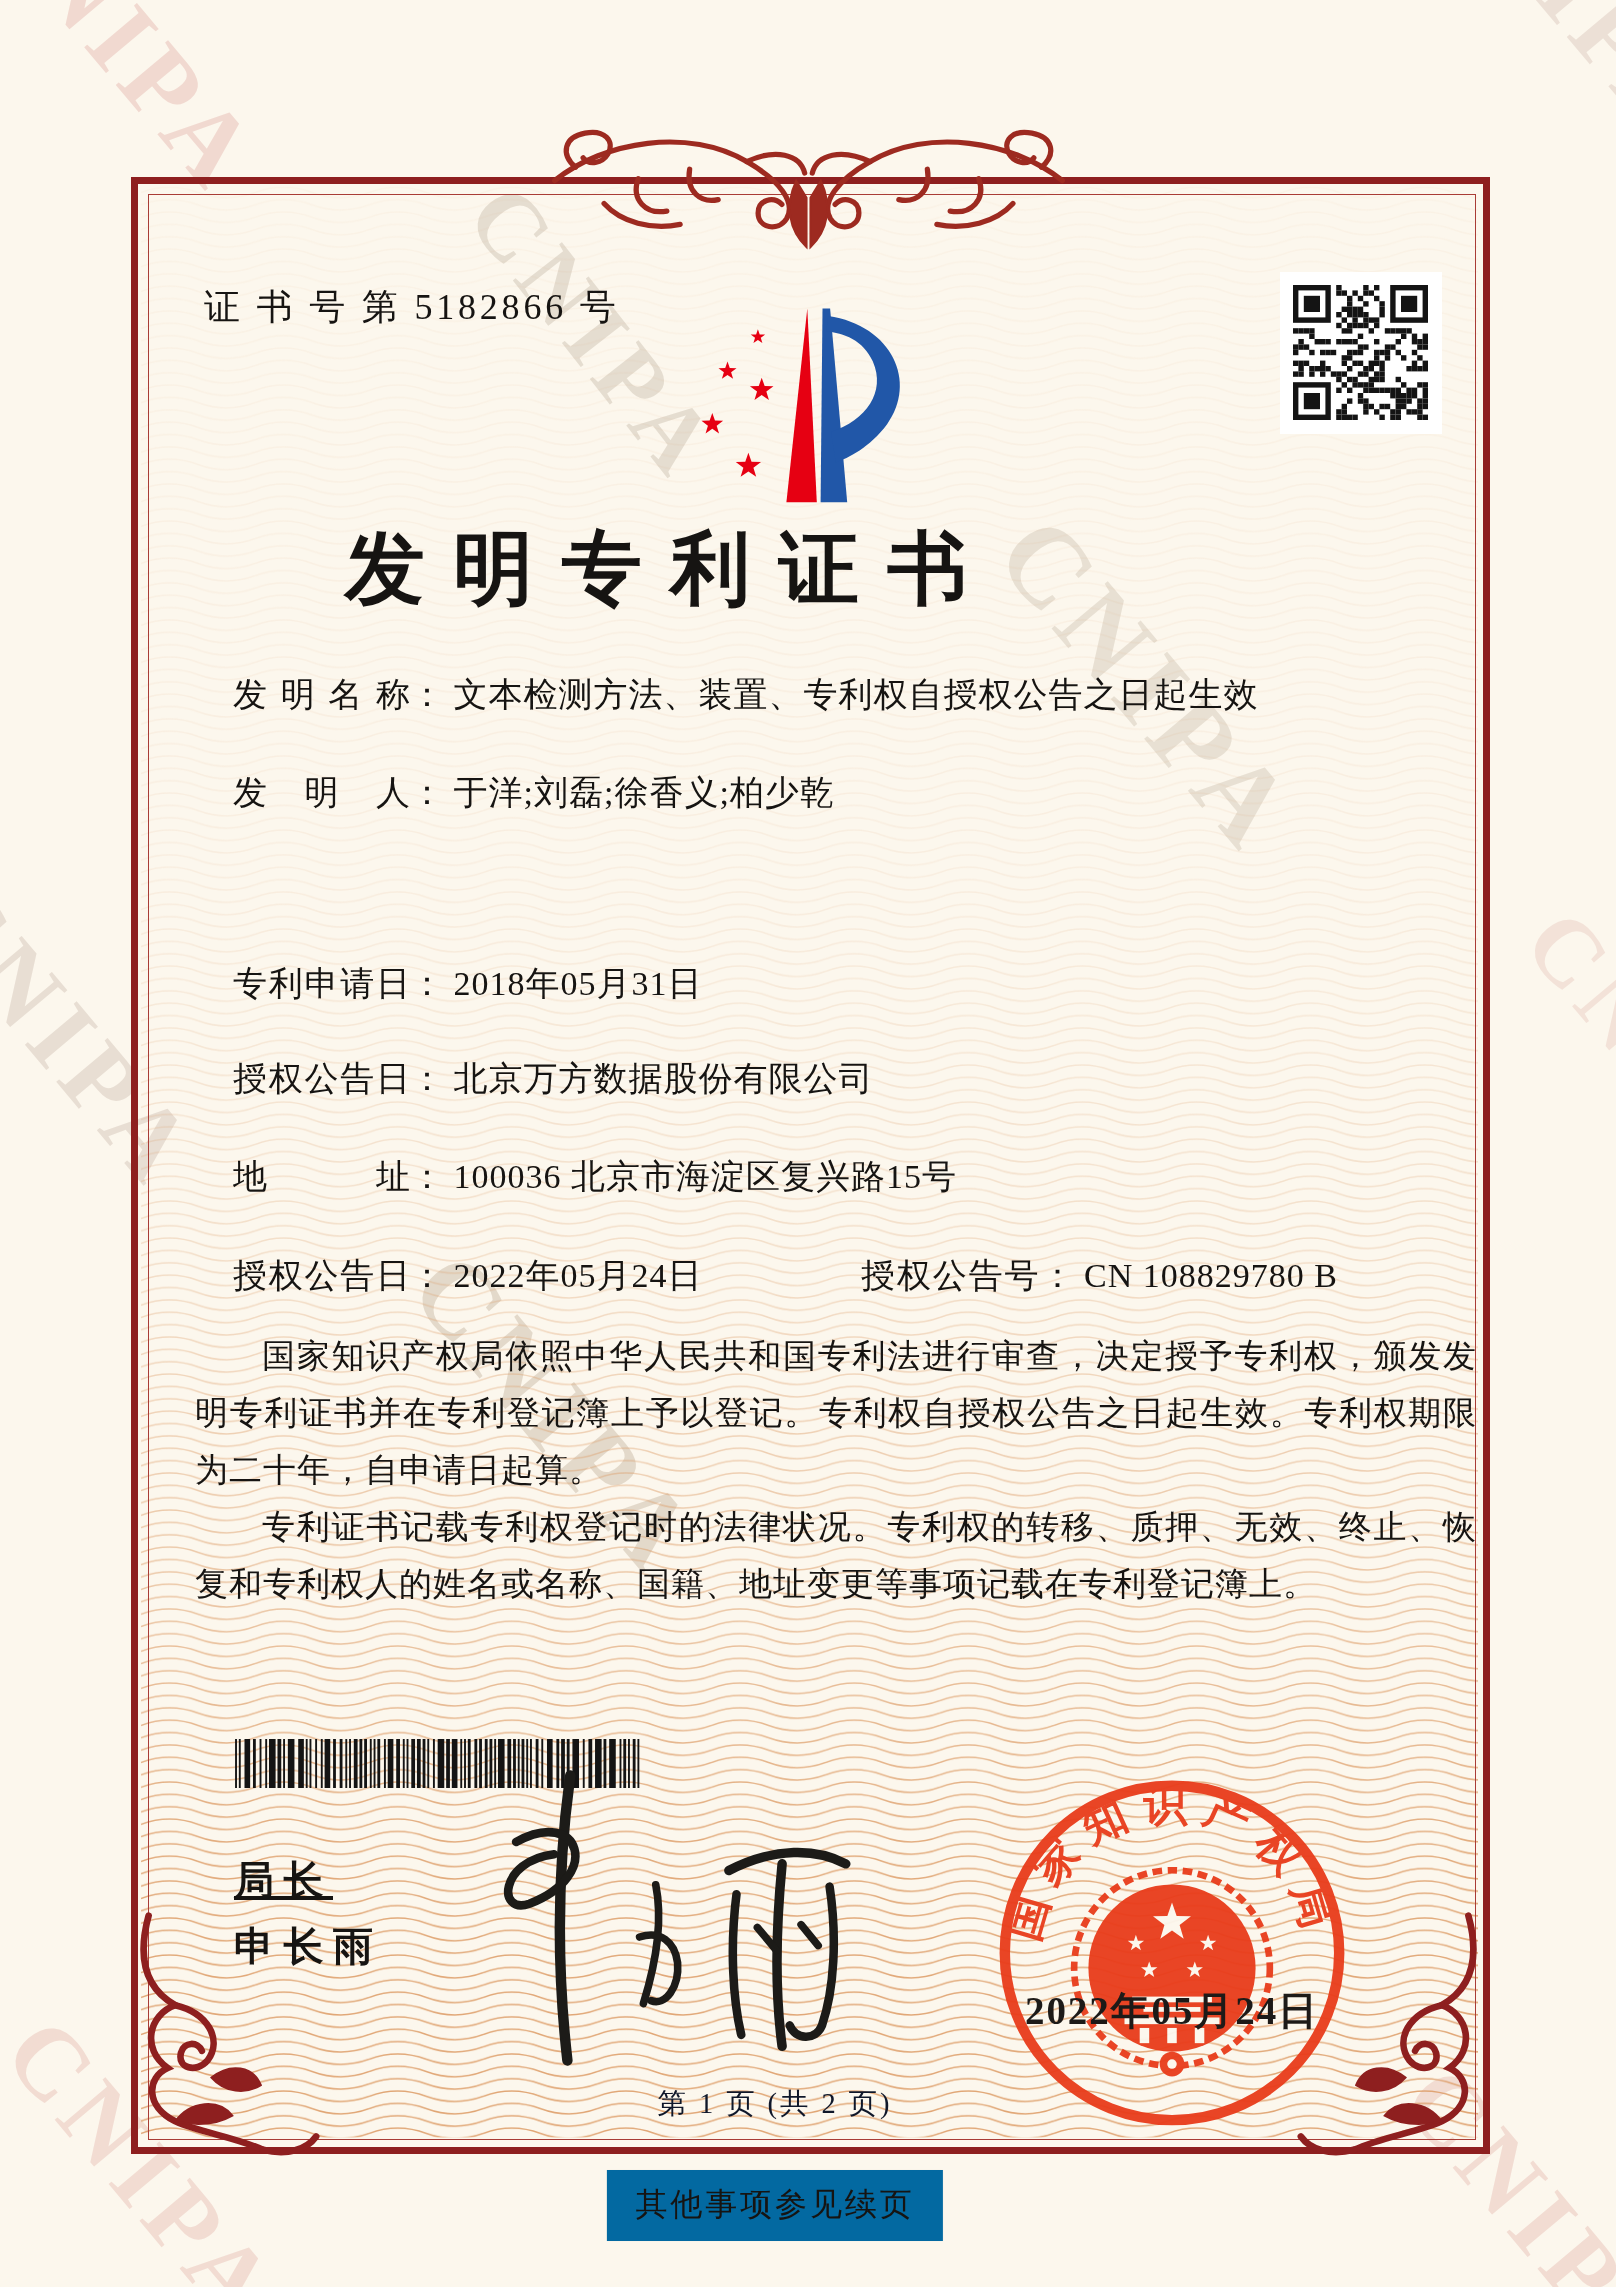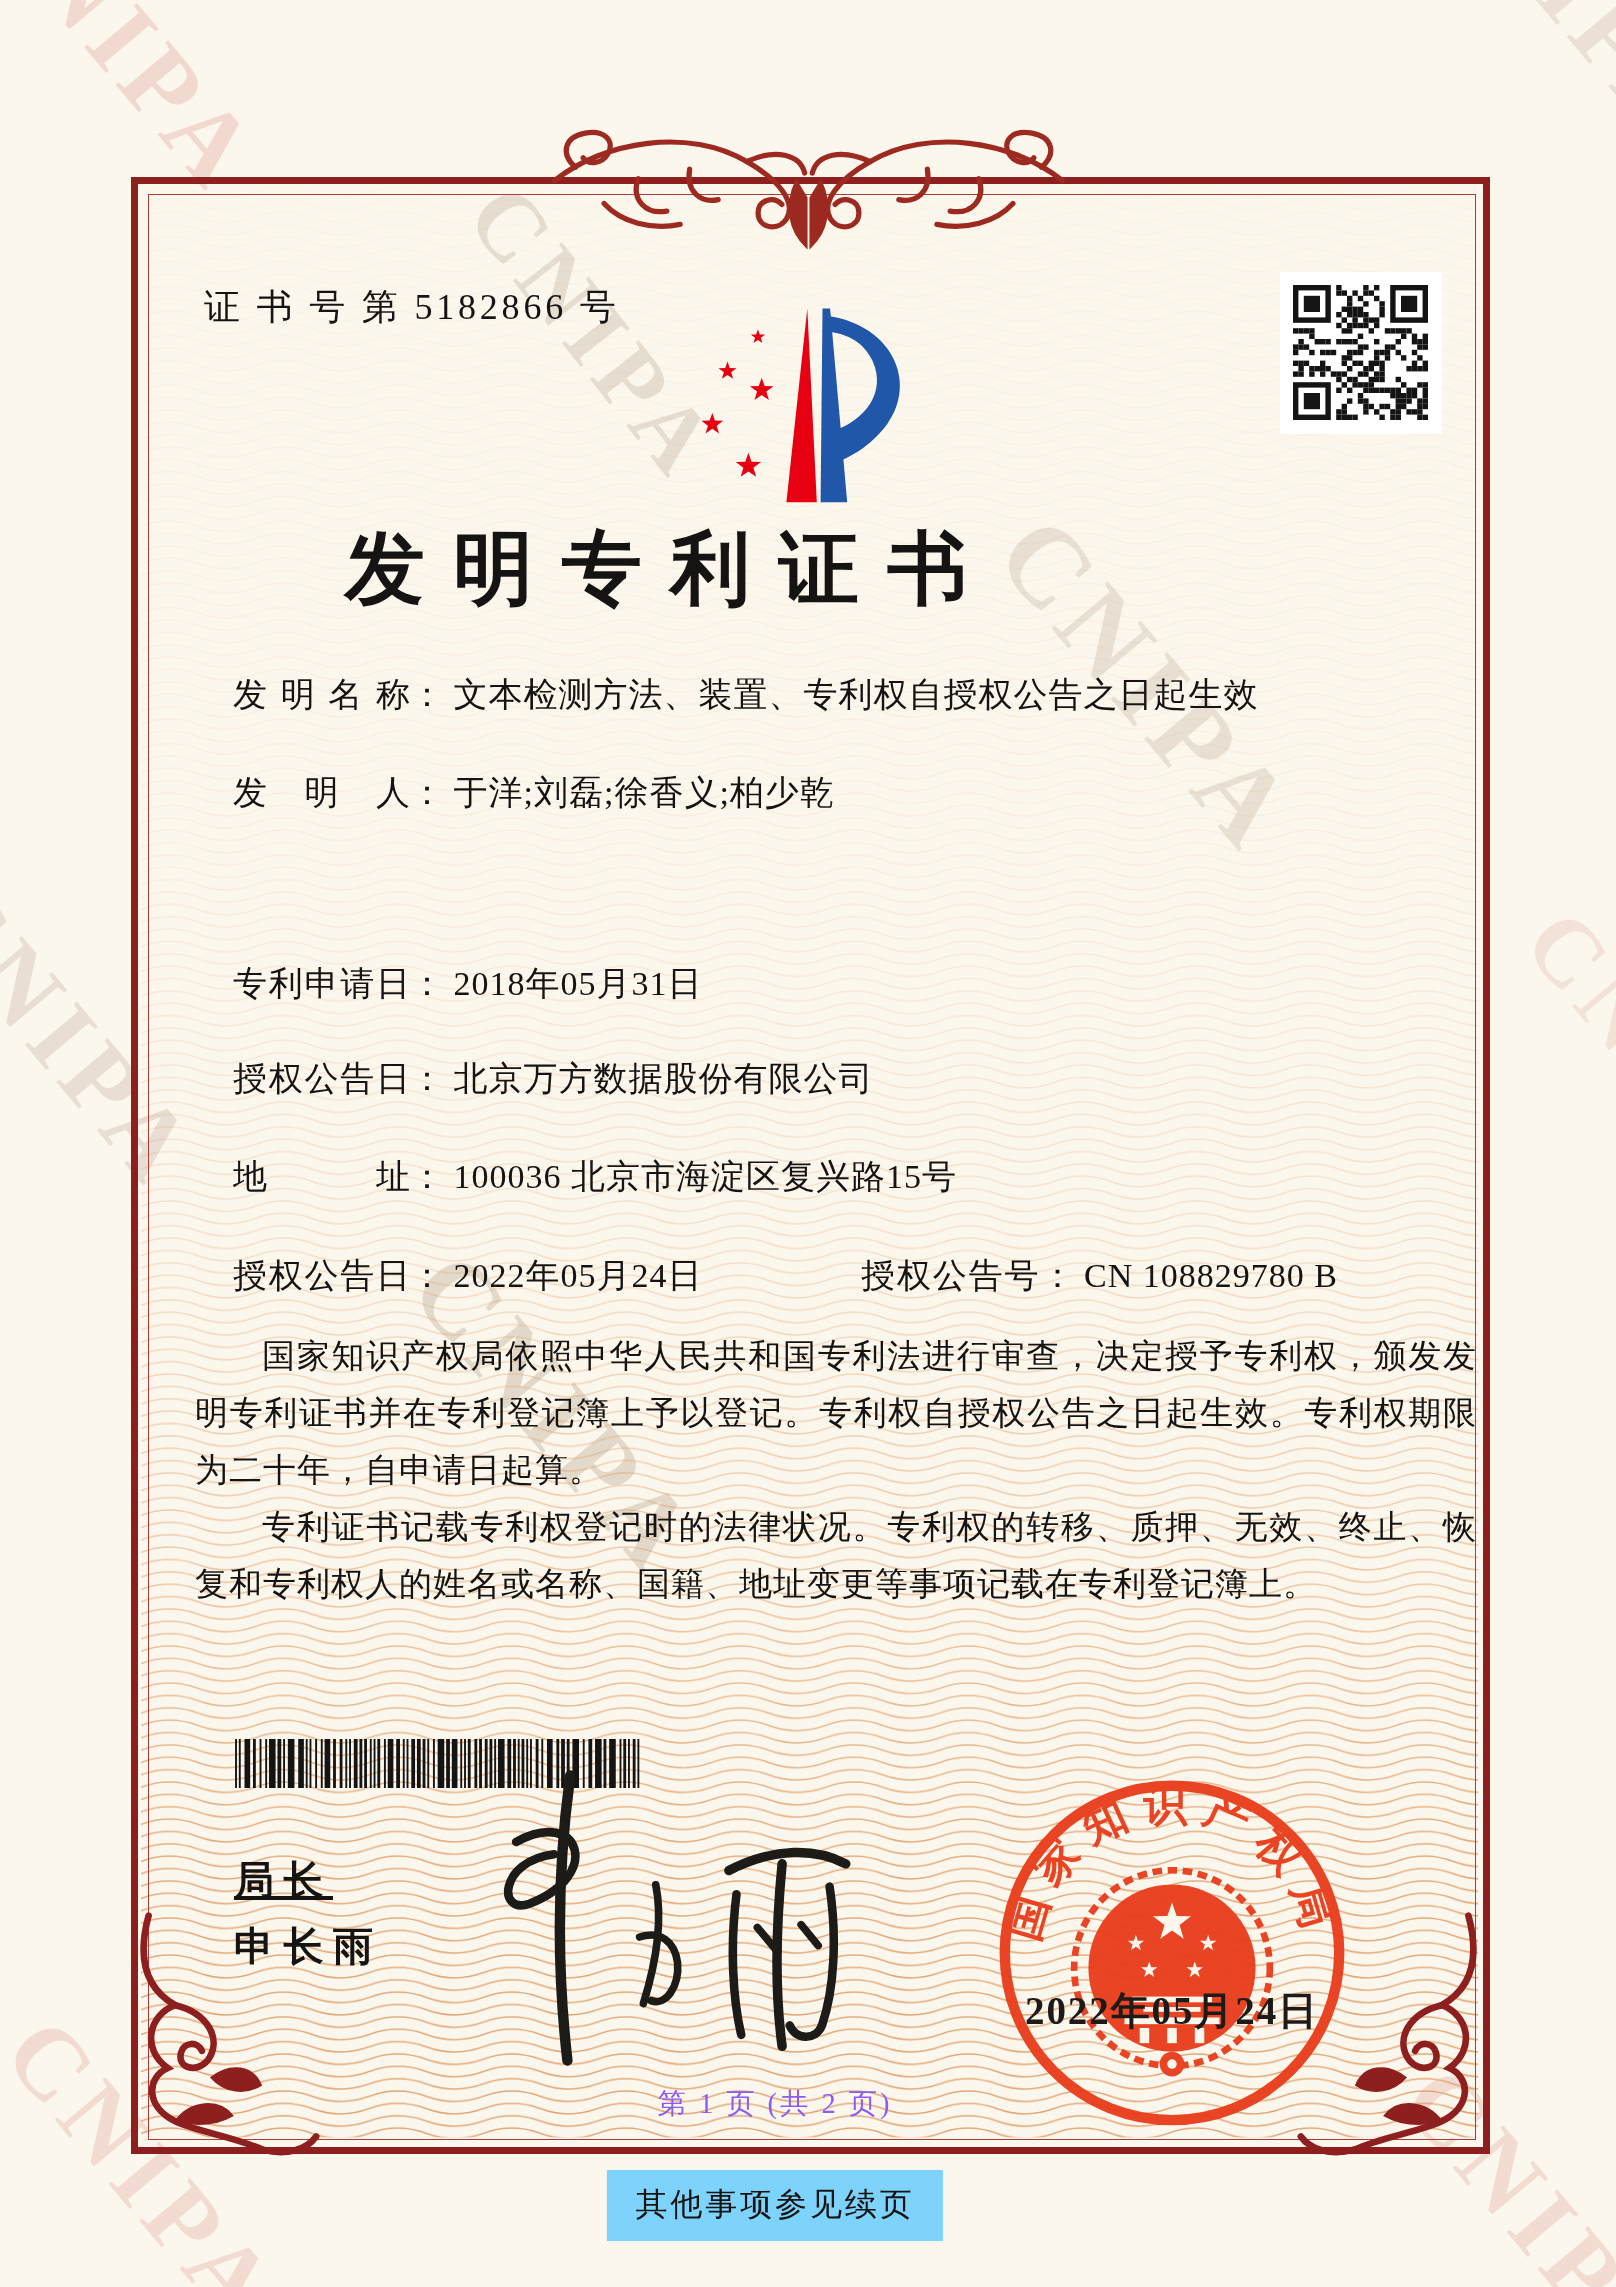--- a/index.html
+++ b/index.html
@@ -35,23 +35,23 @@
   .legal{position:absolute;left:195px;top:1328px;width:1282px;font-size:33px;
          line-height:57px;text-align:justify;letter-spacing:1px;}
   .legal p{margin:0;text-indent:67px;}
 
   
   .director{position:absolute;left:234px;font-size:40px;font-family:"Liberation Sans","DejaVu Sans",sans-serif;
             font-weight:600;letter-spacing:9.5px;}
 
   
   .page-info{position:absolute;left:775px;top:2085px;transform:translateX(-50%);
-             font-size:28.5px;letter-spacing:2.9px;color:#8b5cf6;}
+             font-size:28.5px;letter-spacing:2.9px;color:#0f172a;}
   .note{position:absolute;left:775px;top:2170px;transform:translateX(-50%);
-        background:#7dd3fc;padding:13.3px 28.5px;font-size:32px;letter-spacing:2.9px;box-shadow:0 0 1.9px rgba(0,0,0,.04);}
+        background:#0369a1;padding:13.3px 28.5px;font-size:32px;letter-spacing:2.9px;box-shadow:0 0 1.9px rgba(0,0,0,.04);}
 
   
   .qr{position:absolute;left:1280px;top:272px;width:135px;height:135px;background:#fff;padding:13.3px;}
 
   
   .seal-date{position:absolute;left:982px;top:1984px;width:380px;text-align:center;
              font-size:39px;letter-spacing:1.9px;color:#1d1a18;font-weight:bold;}
 </style>
 </head>
 <body>

